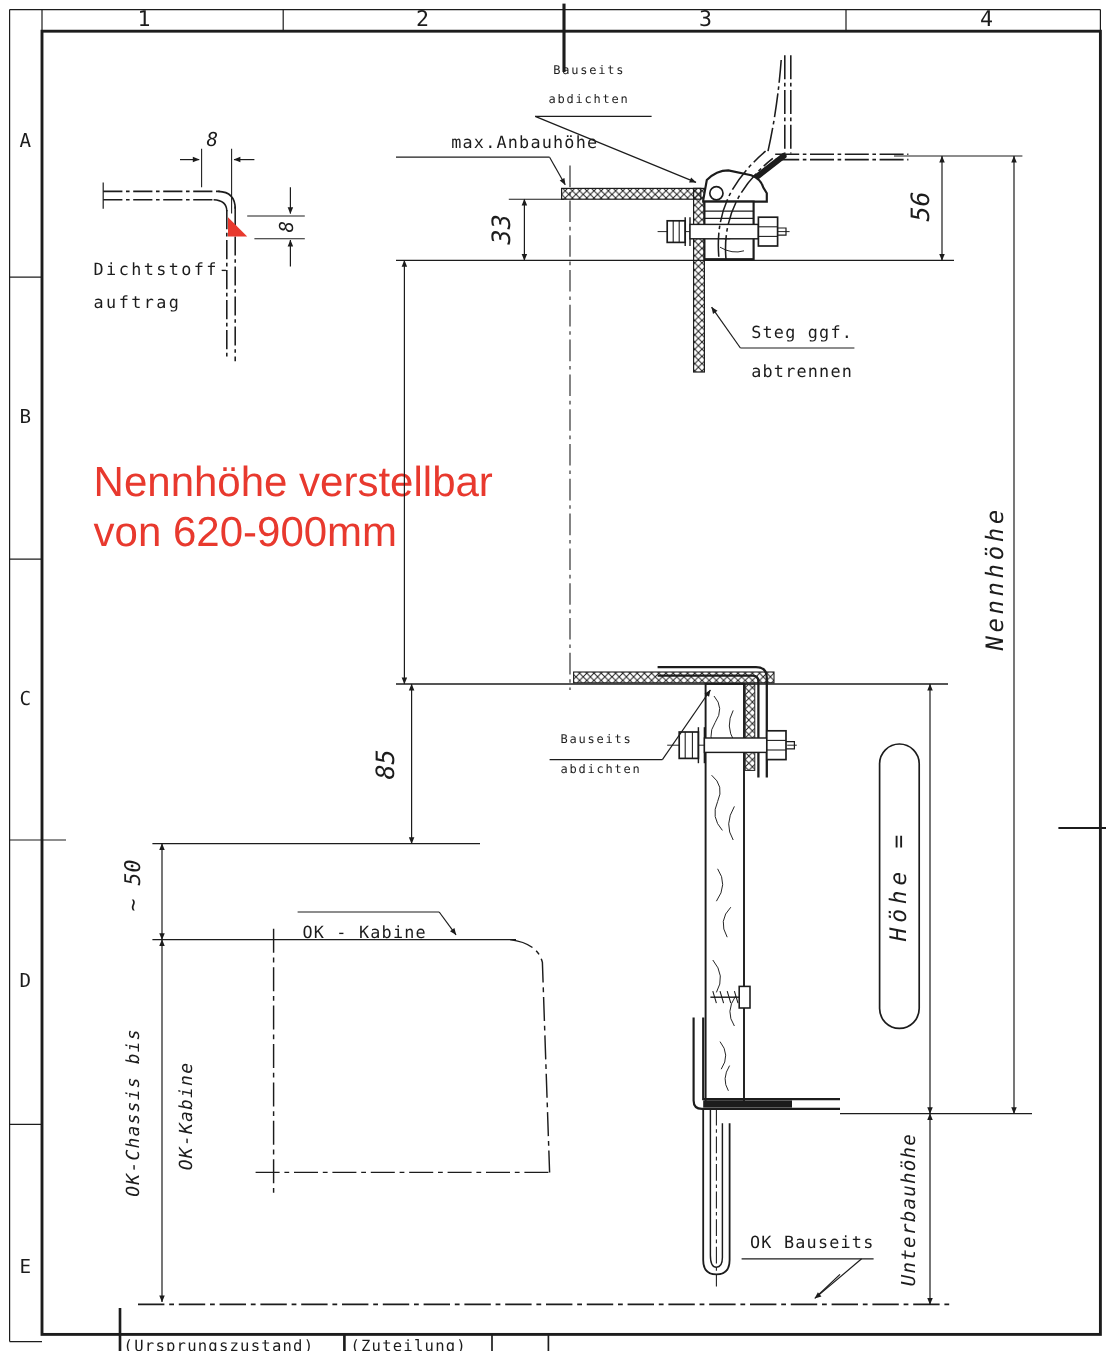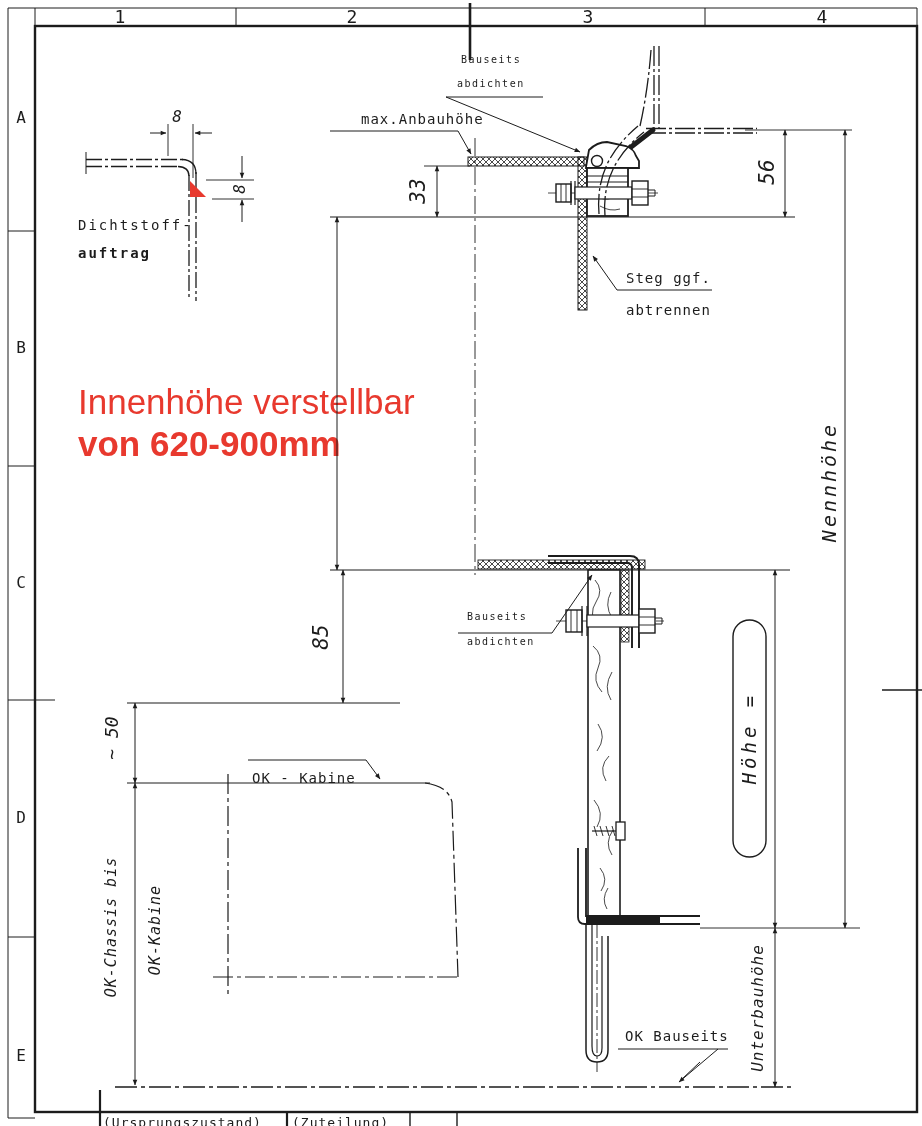--- a/index.html
+++ b/index.html
@@ -26,22 +26,22 @@
     font-family:"Liberation Sans","DejaVu Sans",sans-serif;
     font-size:35px;line-height:42px;color:var(--red-annotation,#e8392e);
     white-space:nowrap;letter-spacing:0;
   }
   .red-fill{fill:var(--red-annotation,#e8392e);}
   .tb{font-size:13px;letter-spacing:1px;white-space:nowrap;}
 </style>
 </head>
 <body>
 
-<div class="abs under red-note" style="left:78px;top:381px;">Innenhöhe verstellbar</div>
-<div class="abs under red-note" style="left:78px;top:423px;font-weight:bold;">von 620-900mm</div>
+<div class="abs under red-note" style="left:78px;top:381px;">Nennhöhe verstellbar</div>
+<div class="abs under red-note" style="left:78px;top:423px;">von 620-900mm</div>
 
 <svg class="draw" width="922" height="1126" viewBox="0 0 922 1126">
   <defs>
     <marker id="ar" viewBox="0 0 10 10" refX="9.5" refY="5" markerWidth="14" markerHeight="5.6" orient="auto-start-reverse">
       <path d="M0,0.9 L10,5 L0,9.1 Z" fill="#1c1c1c"></path>
     </marker>
     <pattern id="hx" width="6" height="6" patternUnits="userSpaceOnUse">
       <path d="M0,0 L6,6 M6,0 L0,6" stroke="#1c1c1c" stroke-width="0.8" fill="none"></path>
     </pattern>
   </defs>
@@ -234,24 +234,24 @@
 
 <div class="abs over cad rowlbl ctr" style="left:21px;top:117px;">A</div>
 <div class="abs over cad rowlbl ctr" style="left:21px;top:347px;">B</div>
 <div class="abs over cad rowlbl ctr" style="left:21px;top:582px;">C</div>
 <div class="abs over cad rowlbl ctr" style="left:21px;top:817px;">D</div>
 <div class="abs over cad rowlbl ctr" style="left:21px;top:1055px;">E</div>
 
 <div class="abs over cad lbl" style="left:461px;top:54px;">Bauseits</div>
 <div class="abs over cad lbl" style="left:457px;top:78px;">abdichten</div>
 
-<div class="abs over cad lbl s14" style="left:313px;top:112px;padding-left:48px;">max.Anbauhöhe</div>
+<div class="abs over cad lbl s14" style="left:328px;top:112px;padding-left:48px;">max.Anbauhöhe</div>
 
 <div class="abs over cad lbl s14 ls2" style="left:62px;top:218px;">Dichtstoff-</div>
-<div class="abs over cad lbl s14 ls2" style="left:62px;top:246px;font-weight:bold;">auftrag</div>
+<div class="abs over cad lbl s14 ls2" style="left:62px;top:246px;">auftrag</div>
 
 <div class="abs over cad lbl s14" style="left:626px;top:271px;">Steg ggf.</div>
 <div class="abs over cad lbl s14" style="left:626px;top:303px;">abtrennen</div>
 
 <div class="abs over cad lbl" style="left:467px;top:611px;">Bauseits</div>
 <div class="abs over cad lbl" style="left:467px;top:636px;">abdichten</div>
 
 <div class="abs over cad lbl s14" style="left:252px;top:741px;margin-top:30px;">OK - Kabine</div>
 <div class="abs over cad lbl s14" style="left:625px;top:1029px;">OK Bauseits</div>
 

